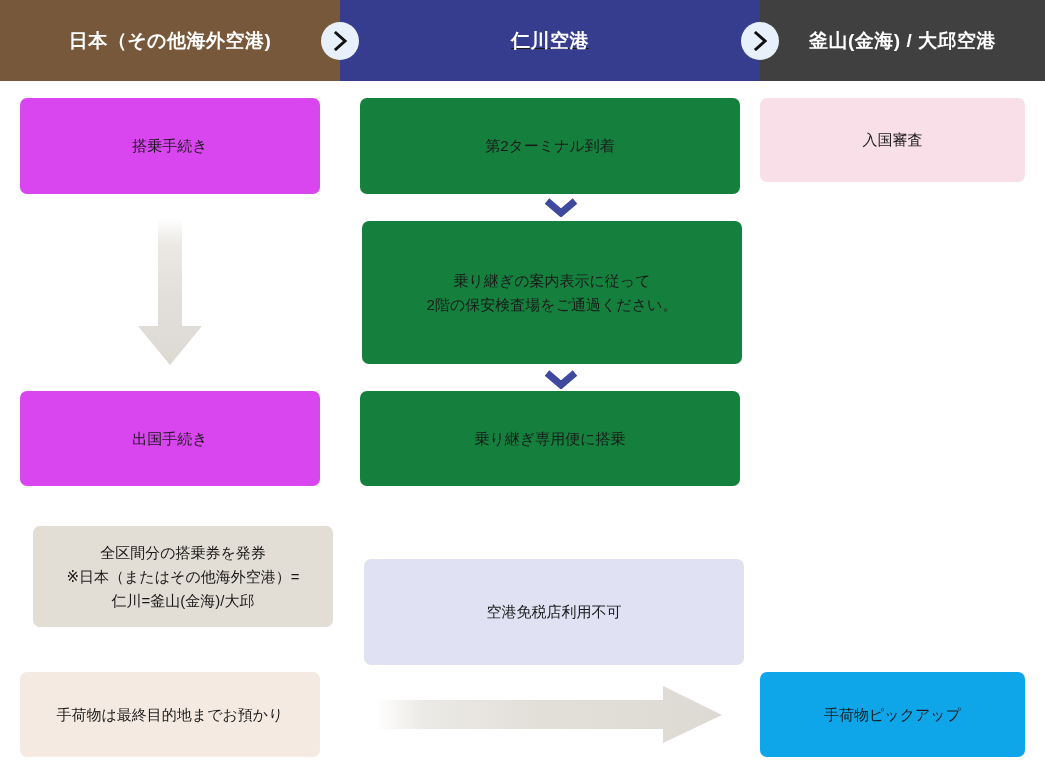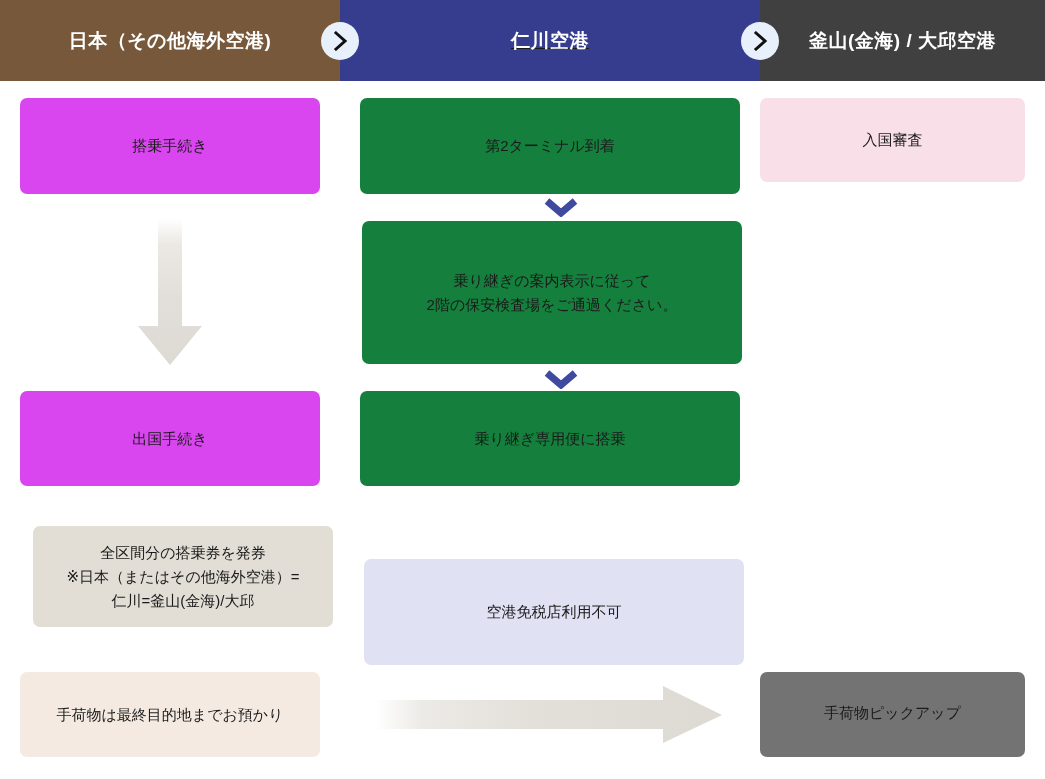--- a/index.html
+++ b/index.html
@@ -83,21 +83,21 @@
     color: #1a1a1a;
     white-space: pre-line;
   }
 
   .fill-taupe    { background: #d946ef; }
   .fill-sand     { background: #e2ded6; margin-left: 13px; }
   .fill-cream    { background: #f4eae1; }
   .fill-peri     { background: #15803d; }
   .fill-lav      { background: #e0e2f4; }
   .fill-pink     { background: #f9dfe8; }
-  .fill-pink-lt  { background: #737373; font-family: Liberation Mono, monospace; }
+  .fill-pink-lt  { background: #0ea5e9; }
 
   
   #box-checkin    { left: 20px;  top: 98px;  width: 300px; height: 96px; }
   #box-departure  { left: 20px;  top: 391px; width: 300px; height: 95px; }
   #box-boardpass  { left: 20px;  top: 526px; width: 300px; height: 101px; }
   #box-baggage    { left: 20px;  top: 672px; width: 300px; height: 85px; align-items: center; }
 
   
   #box-arrival    { left: 360px; top: 98px;  width: 380px; height: 96px; }
   #box-transit    { left: 362px; top: 221px; width: 380px; height: 143px; }

